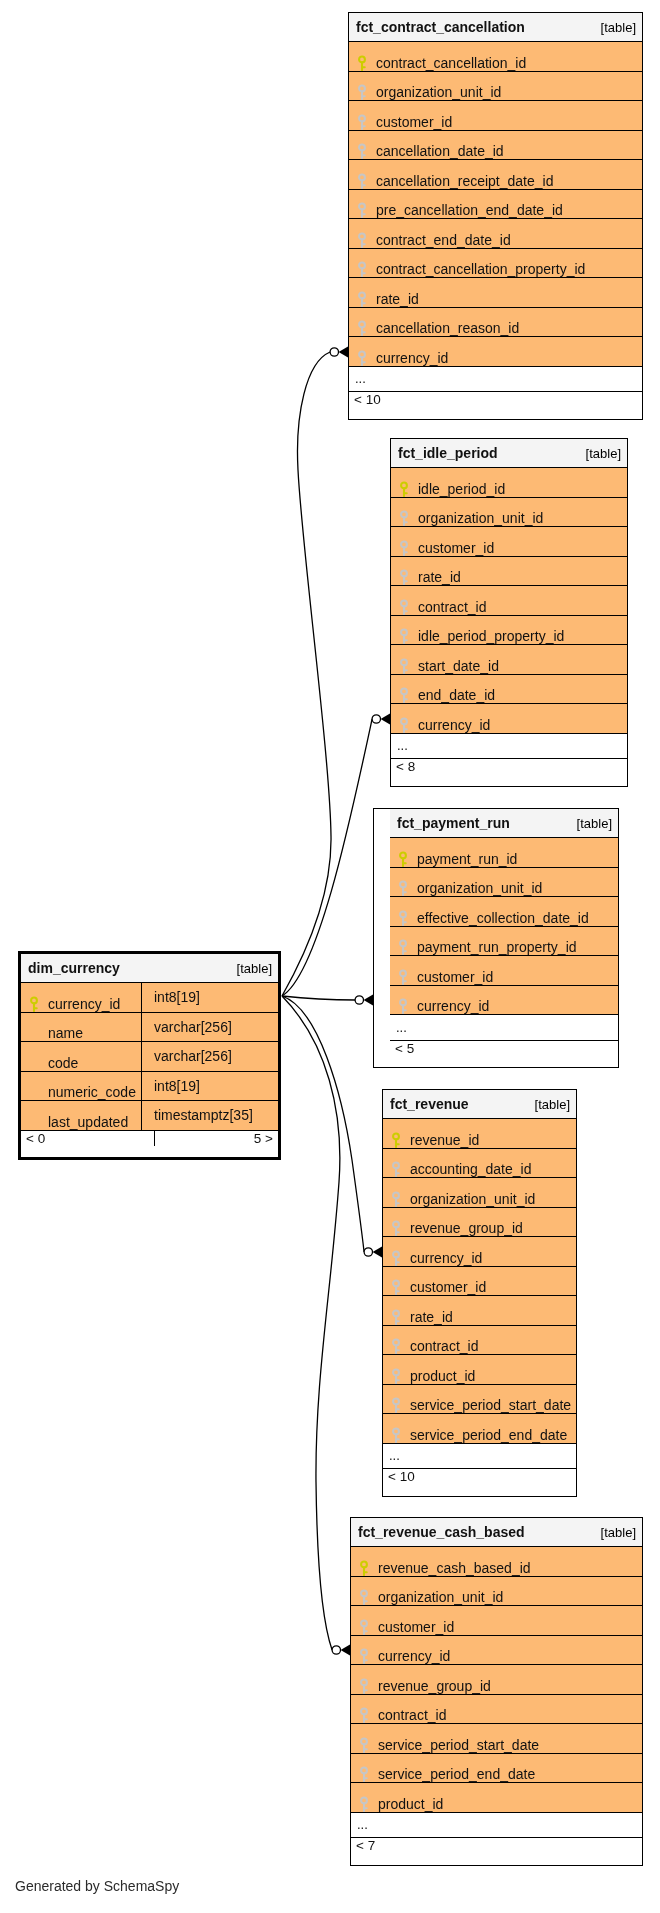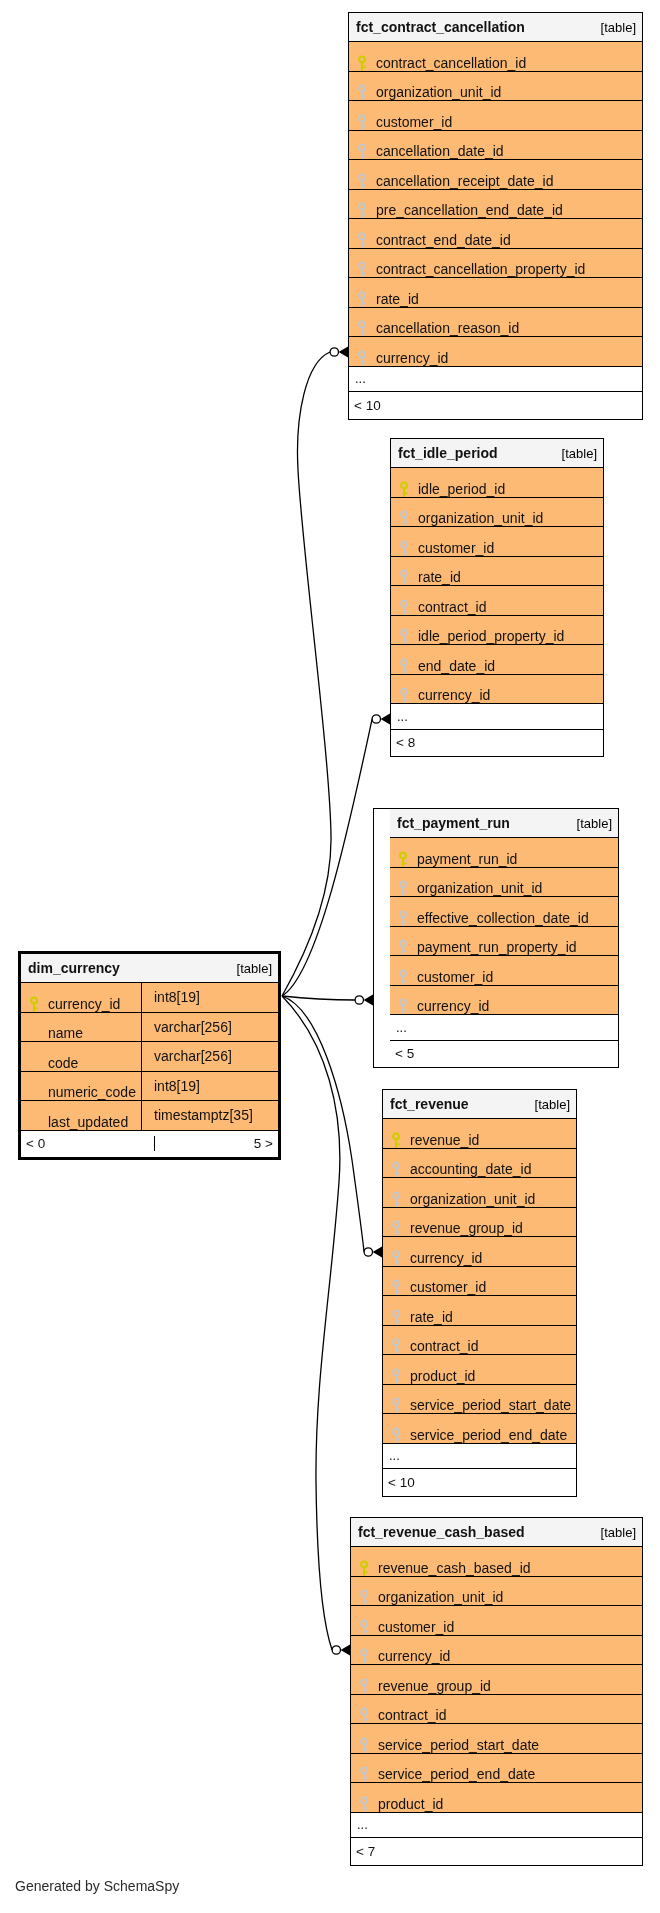--- a/index.html
+++ b/index.html
@@ -10,21 +10,21 @@
   .tbl>div{box-sizing:border-box;}
   .tbl>div+div{border-top:1.5px solid #000;}
   .hdr{height:28px;display:flex;align-items:center;background:#f4f4f4;}
   .tname{font-weight:bold;font-size:14px;padding-left:7px;flex:1;white-space:nowrap;}
   .ttag{font-size:13px;padding-right:6px;color:#000;}
   .row{height:29.5px;display:flex;align-items:flex-end;background:#fdba74;}
   .keybox{width:13px;margin-left:6px;flex:0 0 13px;display:flex;align-items:center;justify-content:center;}
   .cname{font-size:14px;margin-left:8px;white-space:nowrap;flex:1;}
   .ctype{font-size:14px;padding-left:12px;border-left:1.5px solid #000;height:100%;display:flex;align-items:center;white-space:nowrap;}
   .dots{height:25.5px;display:flex;align-items:center;font-size:13px;padding-left:6px;}
-  .tfoot{height:27.5px;display:flex;align-items:center;}
+  .tfoot{height:27.5px;display:flex;align-items:flex-start;}
   .fcell{display:flex;align-items:center;font-size:13.5px;padding-left:5px;box-sizing:border-box;}
   .fcell.left{flex:1;}
   .fcell+.fcell{border-left:1.5px solid #000;}
   .fcell.right{justify-content:flex-end;padding-right:5px;padding-left:0;}
   .note{position:absolute;left:15px;top:1878px;font-size:14px;color:#2b2b2b;}
 </style>
 </head>
 <body>
 
 <svg id="rels" width="660" height="1913">
@@ -173,21 +173,21 @@
       </div>
       <div class="dots">
         <span>...</span>
       </div>
       <div class="tfoot">
         <span class="fcell left">&lt; 10</span>
         <span class="fcell" style="width:73px"></span>
         <span class="fcell right" style="width:73px"></span>
       </div>
     </div>
-    <div class="tbl" style="left: 390px; top: 438px; width: 214px;">
+    <div class="tbl" style="left: 390px; top: 438px; width: 238px;">
       <div class="hdr">
         <span class="tname">fct_idle_period</span>
         <span class="ttag">[table]</span>
       </div>
       <div class="row">
         <span class="keybox">
           <svg width="12" height="16" viewBox="0 0 12 16" fill="none" stroke="#cdcd00" stroke-width="2.1" stroke-linecap="round">
             <circle cx="6" cy="4.4" r="2.9"></circle>
             <line x1="6" y1="7.3" x2="6" y2="15"></line>
             <line x1="6" y1="12.2" x2="8.7" y2="12.2"></line>
@@ -237,20 +237,30 @@
       </div>
       <div class="row">
         <span class="keybox">
           <svg width="12" height="16" viewBox="0 0 12 16" fill="none" stroke="#c6c6c6" stroke-width="2.1" stroke-linecap="round">
             <circle cx="6" cy="4.4" r="2.9"></circle>
             <line x1="6" y1="7.3" x2="6" y2="15"></line>
             <line x1="6" y1="12.2" x2="8.7" y2="12.2"></line>
           </svg>
         </span>
         <span class="cname">idle_period_property_id</span>
+      </div>
+      <div class="row">
+        <span class="keybox">
+          <svg width="12" height="16" viewBox="0 0 12 16" fill="none" stroke="#c6c6c6" stroke-width="2.1" stroke-linecap="round">
+            <circle cx="6" cy="4.4" r="2.9"></circle>
+            <line x1="6" y1="7.3" x2="6" y2="15"></line>
+            <line x1="6" y1="12.2" x2="8.7" y2="12.2"></line>
+          </svg>
+        </span>
+        <span class="cname">start_date_id</span>
       </div>
       <div class="row">
         <span class="keybox">
           <svg width="12" height="16" viewBox="0 0 12 16" fill="none" stroke="#c6c6c6" stroke-width="2.1" stroke-linecap="round">
             <circle cx="6" cy="4.4" r="2.9"></circle>
             <line x1="6" y1="7.3" x2="6" y2="15"></line>
             <line x1="6" y1="12.2" x2="8.7" y2="12.2"></line>
           </svg>
         </span>
         <span class="cname">end_date_id</span>

